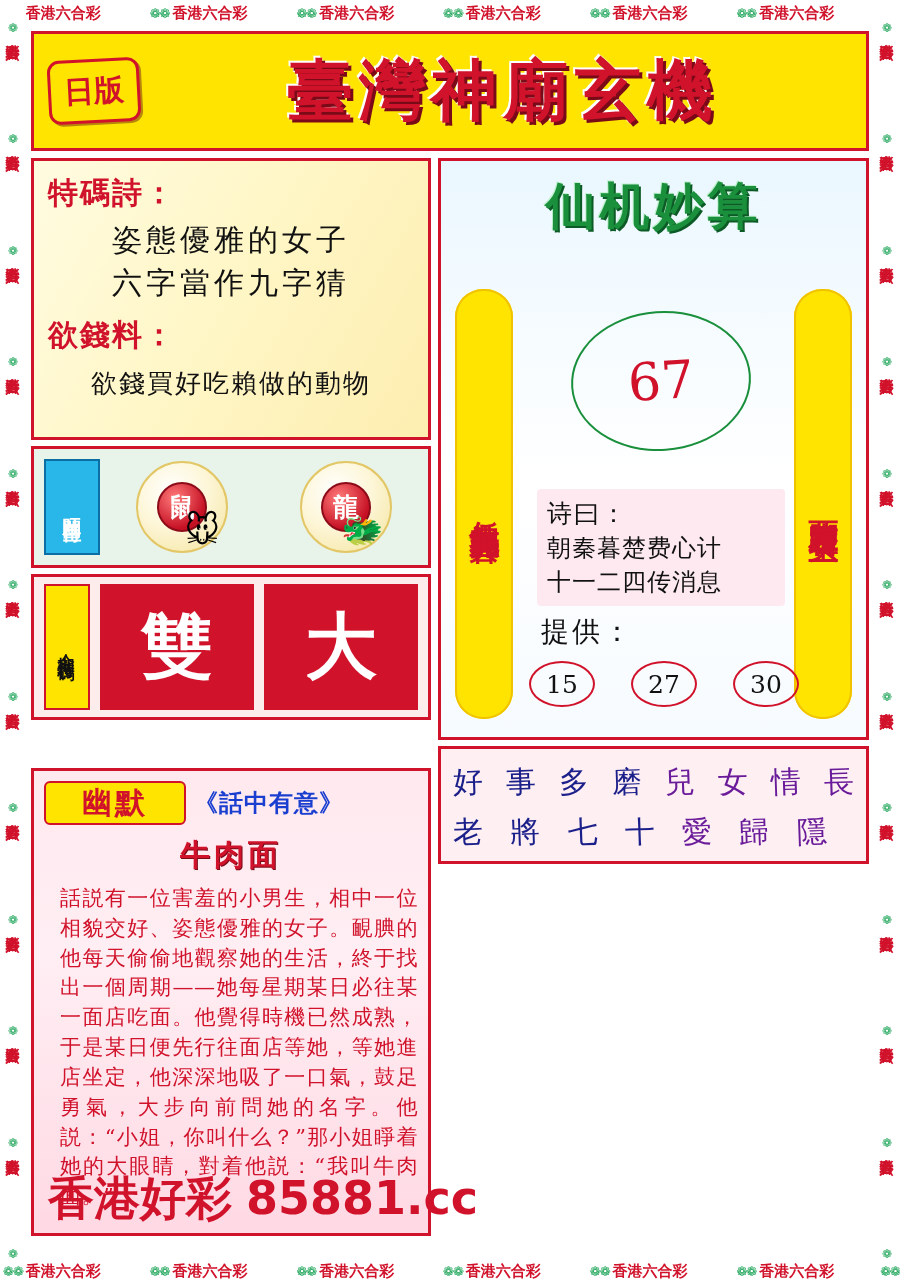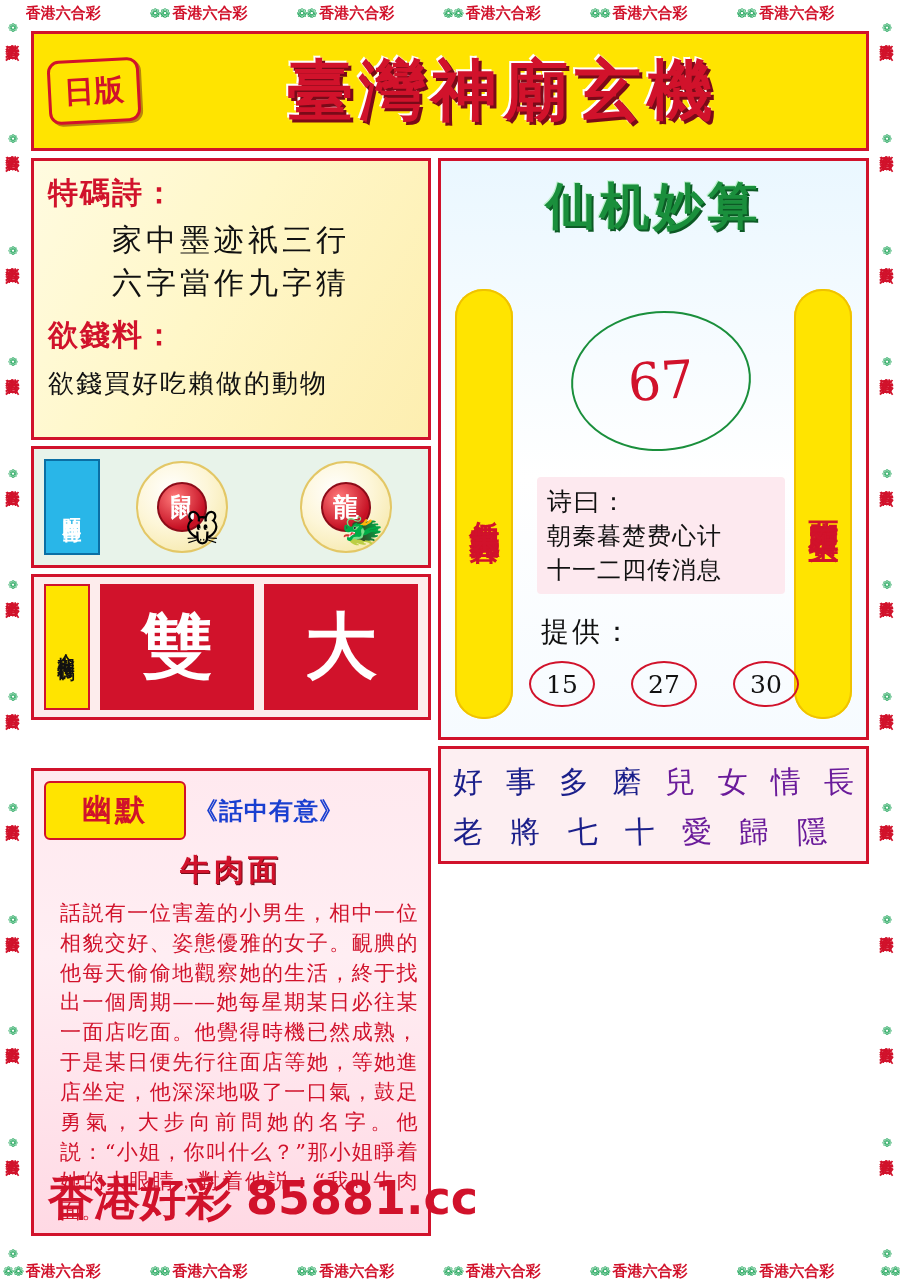--- a/index.html
+++ b/index.html
@@ -94,21 +94,21 @@
     letter-spacing:2px;
   }
   .poem-line {
     color:#111; font-size:30px; font-family:"DejaVu Serif", serif;
     text-align:center; letter-spacing:4px; margin-top:6px;
   }
   .poem-line2 { margin-top:2px; }
   .poem-label2 { margin-top:11px; }
   .poem-last {
     color:#111; font-size:26px; font-family:"DejaVu Serif", serif;
-    text-align:left; letter-spacing:2px; margin-top:10px;
+    text-align:center; letter-spacing:2px; margin-top:10px;
   }
 
   .zodiac-box {
     margin-top:6px;
     border:3px solid #d1122b;
     background:#e8f3ea;
     height:122px;
     display:flex; align-items:stretch;
     position:relative;
     overflow:hidden;
@@ -203,21 +203,21 @@
     position:absolute; left:130px; top:150px;
     width:180px; height:140px;
     border:2px solid #1a8f3c; border-radius:50%;
     display:flex; align-items:center; justify-content:center;
     color:#d1122b; font-size:52px;
     font-family:"DejaVu Serif", serif;
     transform:rotate(-4deg);
   }
 
   .shiri-box {
-    position:absolute; left:96px; top:316px; width:248px;
+    position:absolute; left:96px; top:328px; width:248px;
     background:#fde9ef; border-radius:4px;
     padding:8px 10px;
   }
   .shiri-label { color:#111; font-size:25px; font-family:"DejaVu Serif", serif; letter-spacing:2px; }
   .shiri-line { color:#111; font-size:24px; font-family:"DejaVu Serif", serif; letter-spacing:1px; margin-top:2px; }
 
   .provide-label {
     position:absolute; left:100px; top:452px;
     color:#111; font-size:28px; font-family:Liberation Serif, serif; letter-spacing:3px;
   }
@@ -253,21 +253,21 @@
 
   
   .humor-box {
     position:absolute; left:5px; top:742px; width:400px; height:468px;
     border:3px solid #d1122b;
     background:linear-gradient(180deg,#ffe9ef 0%,#ffeef3 40%,#ffd9e4 100%);
     padding:10px 10px 8px 10px;
   }
   .humor-head { display:flex; align-items:center; gap:8px; }
   .humor-badge {
-    width:142px; height:59px;
+    width:142px; height:44px;
     background:#ffe400; border:2px solid #d1122b; border-radius:6px;
     display:flex; align-items:center; justify-content:center;
     color:#d1122b; font-size:30px; font-weight:bold;
     font-family:"DejaVu Serif", serif; letter-spacing:3px;
   }
   .humor-sub {
     color:#1a3fd0; font-size:24px; font-weight:bold;
     font-family:"DejaVu Serif", serif; letter-spacing:1px;
   }
   .humor-title {
@@ -459,21 +459,21 @@
 
   <div class="banner">
     <div class="banner-badge">日版</div>
     <div class="banner-title">臺灣神廟玄機</div>
   </div>
 
   <div class="left-col">
 
     <div class="poem-box">
       <div class="poem-label">特碼詩：</div>
-      <div class="poem-line">家中墨迹祇三行</div>
+      <div class="poem-line">姿態優雅的女子</div>
       <div class="poem-line poem-line2">六字當作九字猜</div>
       <div class="poem-label poem-label2">欲錢料：</div>
       <div class="poem-last">欲錢買好吃賴做的動物</div>
     </div>
 
     <div class="zodiac-box">
       <div class="zodiac-tag">旺門生肖</div>
       <div class="zodiac-imgs">
         <div class="zbubble">
           <div class="zball">鼠</div>

